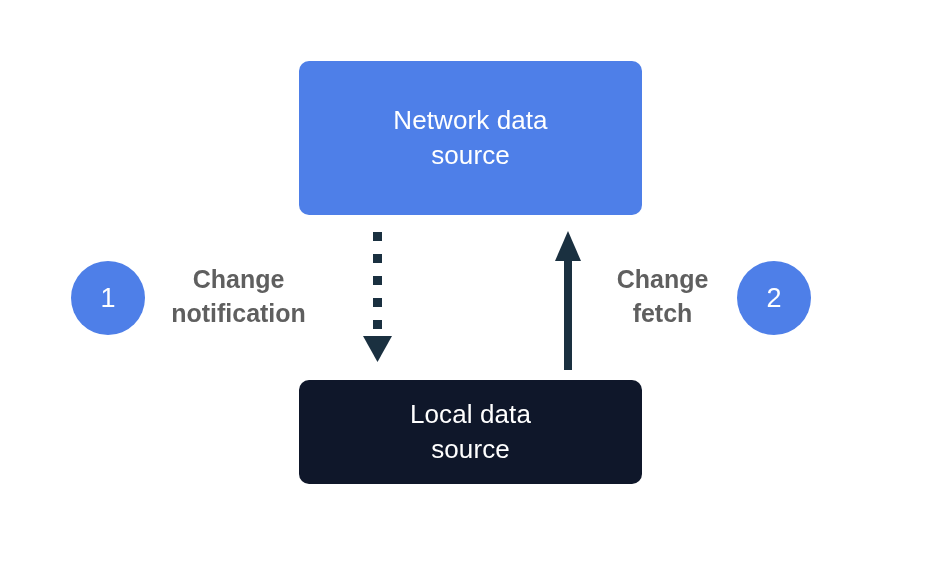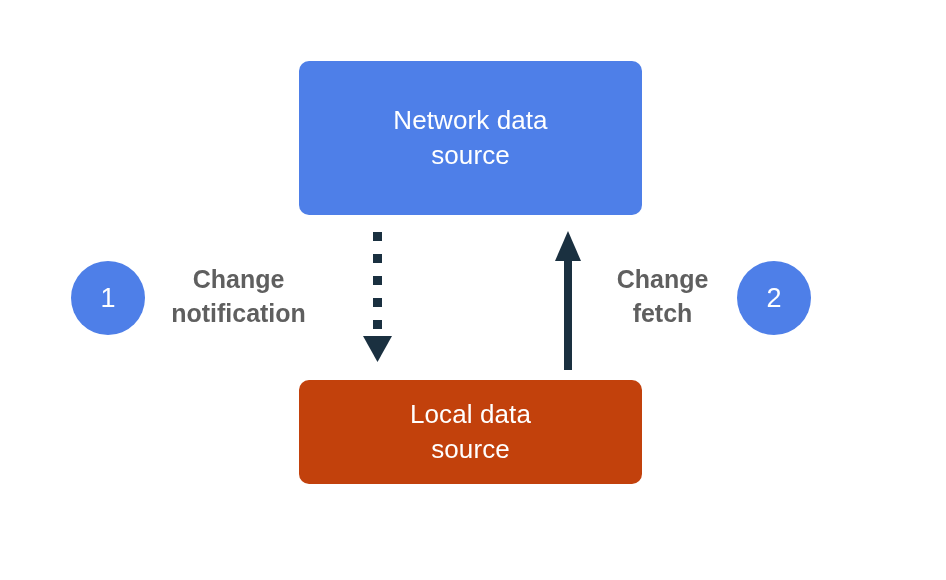--- a/index.html
+++ b/index.html
@@ -118,21 +118,21 @@
 </head>
 <body>
 
 <div id="canvas">
 
   <div class="node-box" id="network-box" style="background:#4e7fe8">
     <span class="node-label">Network data
 source</span>
   </div>
 
-  <div class="node-box" id="local-box" style="background:#c2410c">
+  <div class="node-box" id="local-box" style="background:#0f172a">
     <span class="node-label">Local data
 source</span>
   </div>
 
   <div class="step-circle" id="step-circle-1" style="background:#4e7fe8">
     <span>1</span>
   </div>
 
   <div class="step-circle" id="step-circle-2" style="background:#4e7fe8">
     <span>2</span>

